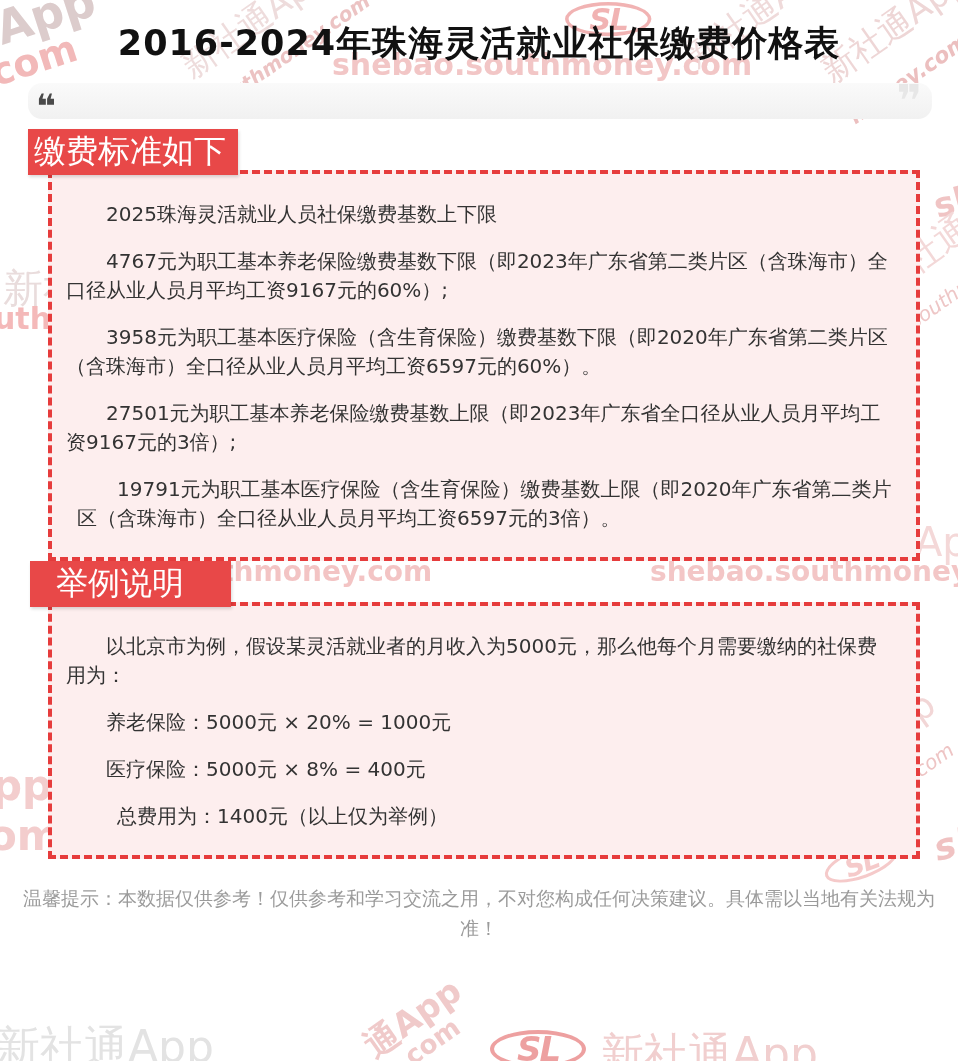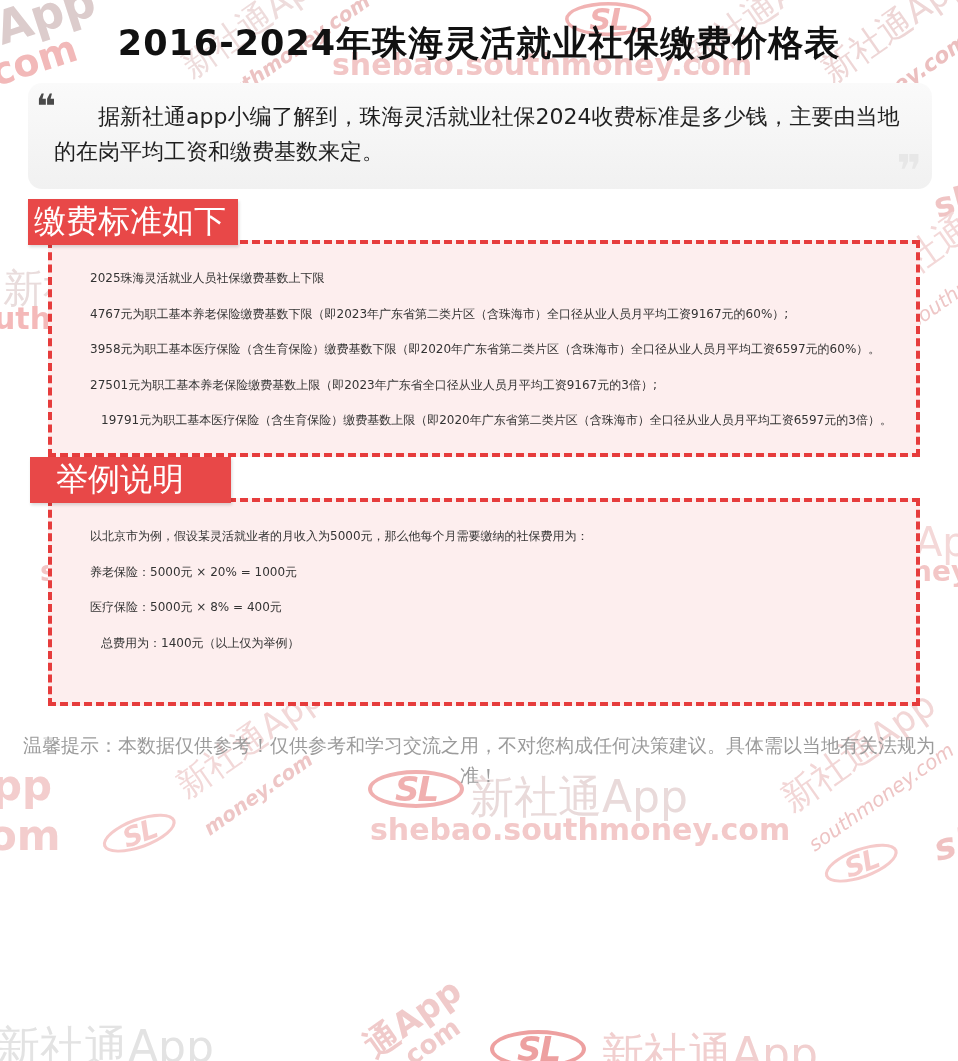--- a/index.html
+++ b/index.html
@@ -92,23 +92,23 @@
   .label-2 { margin: 0 0 0 30px; padding-left: 26px; padding-right: 47px; }
 
   .dashed-box {
     position: relative;
     z-index: 1;
     margin: -5px 38px 0 48px;
     border: 4px dashed #e63c3c;
     background: #fdeeee;
     padding: 26px 20px 24px 14px;
   }
-  .box-2 { padding-bottom: 50px; }
+  .box-2 { padding-bottom: 24px; }
   .dashed-box p {
-    font-size: 12px;
+    font-size: 20px;
     line-height: 1.45;
     text-indent: 2em;
     color: #333333;
     margin-bottom: 18px;
   }
   .dashed-box p:last-child { margin-bottom: 0; margin-left: 11px; }
 
   .footer-note {
     margin: 24px auto 0;
     width: 920px;
@@ -180,21 +180,20 @@
     </div>
     <div class="wm-text" style="font-size: 44px; color: rgb(241, 207, 207); left: 600px; top: 1032px;">新社通App</div>
   </div>
 
 <div id="content">
 
   <h1 class="page-title">2016-2024年珠海灵活就业社保缴费价格表</h1>
 
   <div class="intro-box">
     <span class="quote-mark quote-open">❝</span>
-    <p class="intro-text">据新社通app小编了解到，珠海灵活就业社保2024收费标准是多少钱，主要由当地的在岗平均工资和缴费基数来定。</p>
     <span class="quote-mark quote-close">❞</span>
   </div>
 
   <div class="section-label label-1">缴费标准如下</div>
 
   <div class="dashed-box box-1">
     <p>2025珠海灵活就业人员社保缴费基数上下限</p>
     <p>4767元为职工基本养老保险缴费基数下限（即2023年广东省第二类片区（含珠海市）全口径从业人员月平均工资9167元的60%）;</p>
     <p>3958元为职工基本医疗保险（含生育保险）缴费基数下限（即2020年广东省第二类片区（含珠海市）全口径从业人员月平均工资6597元的60%）。</p>
     <p>27501元为职工基本养老保险缴费基数上限（即2023年广东省全口径从业人员月平均工资9167元的3倍）;</p>

